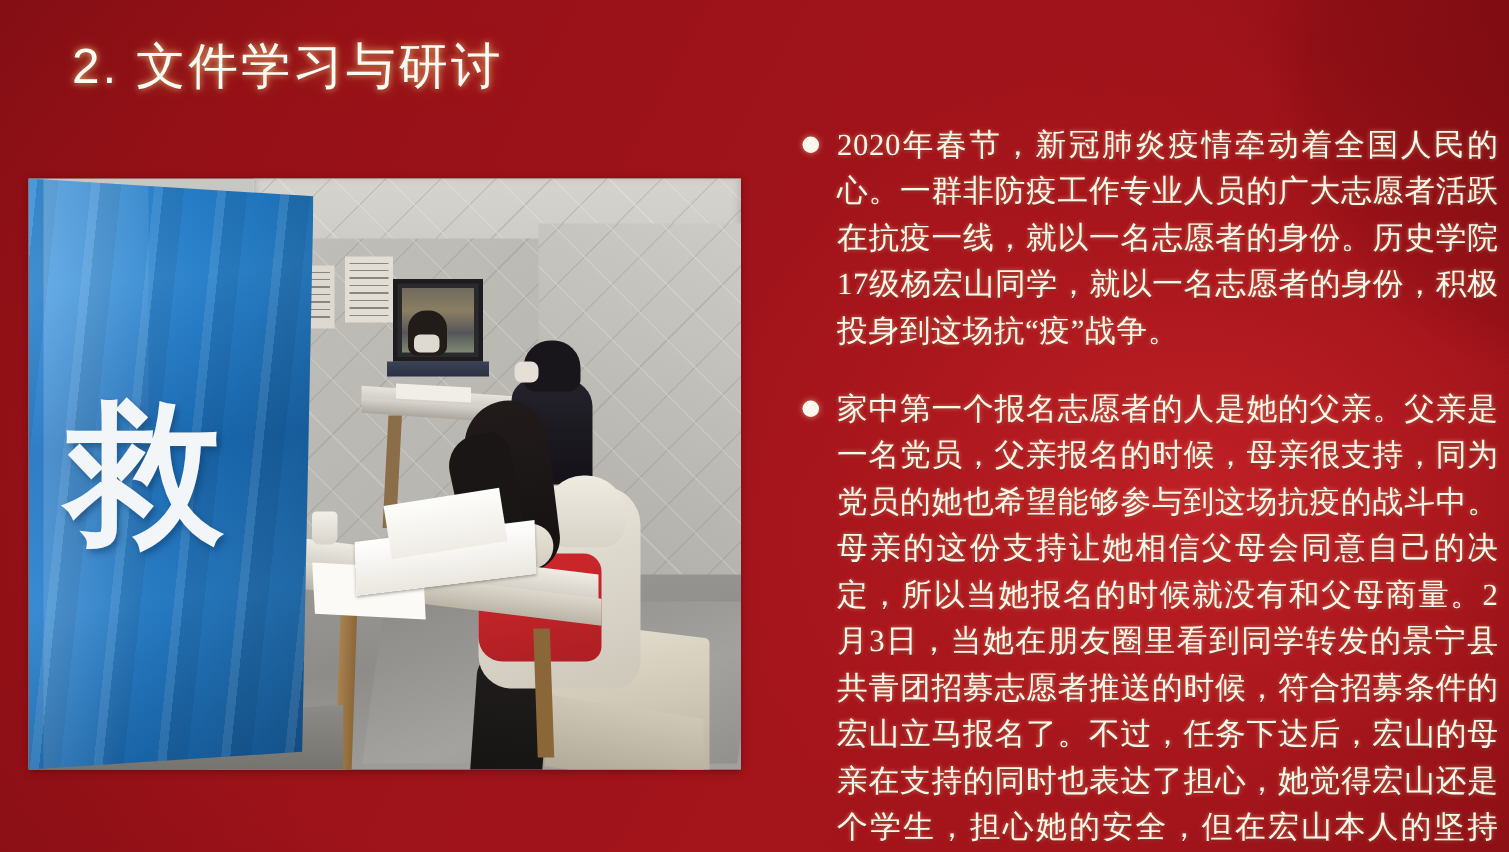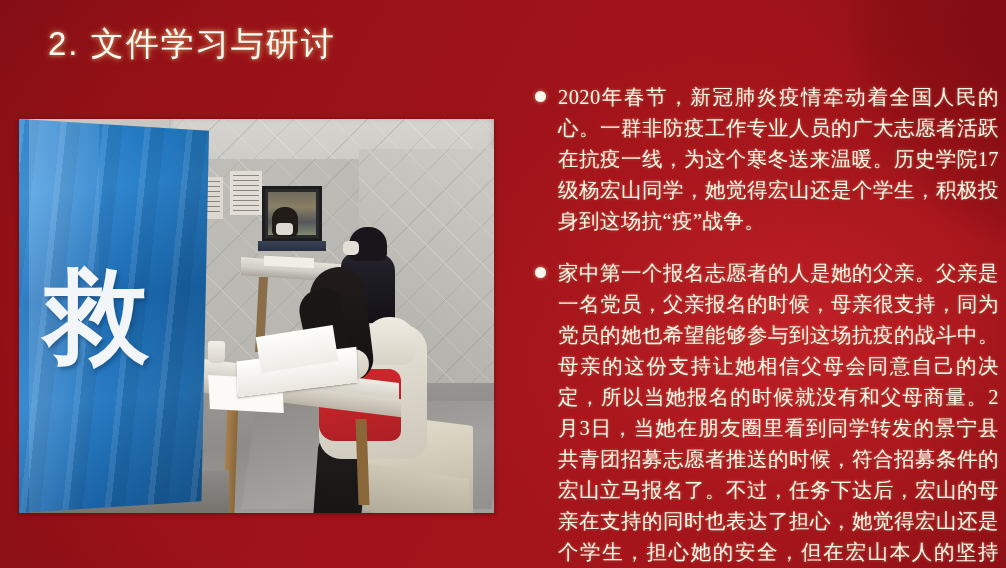--- a/index.html
+++ b/index.html
@@ -447,21 +447,21 @@
         <div class="banner-folds"></div>
         <div class="banner-shine"></div>
       </div>
       <div class="banner-char">救</div>
     </div>
   </div>
 
   <div class="body-col">
     <div class="para">
       <span class="bullet"></span>
-      <span>2020年春节，新冠肺炎疫情牵动着全国人民的心。一群非防疫工作专业人员的广大志愿者活跃在抗疫一线，为这个寒冬送来温暖。历史学院17级杨宏山同学，她觉得宏山还是个学生，积极投身到这场抗“疫”战争。</span>
+      <span>2020年春节，新冠肺炎疫情牵动着全国人民的心。一群非防疫工作专业人员的广大志愿者活跃在抗疫一线，就以一名志愿者的身份。历史学院17级杨宏山同学，就以一名志愿者的身份，积极投身到这场抗“疫”战争。</span>
     </div>
     <div class="para">
       <span class="bullet"></span>
       <span>家中第一个报名志愿者的人是她的父亲。父亲是一名党员，父亲报名的时候，母亲很支持，同为党员的她也希望能够参与到这场抗疫的战斗中。母亲的这份支持让她相信父母会同意自己的决定，所以当她报名的时候就没有和父母商量。2月3日，当她在朋友圈里看到同学转发的景宁县共青团招募志愿者推送的时候，符合招募条件的宏山立马报名了。不过，任务下达后，宏山的母亲在支持的同时也表达了担心，她觉得宏山还是个学生，担心她的安全，但在宏山本人的坚持下，母亲也就同意了。</span>
     </div>
   </div>
 
 </div>
 
 </body></html>

